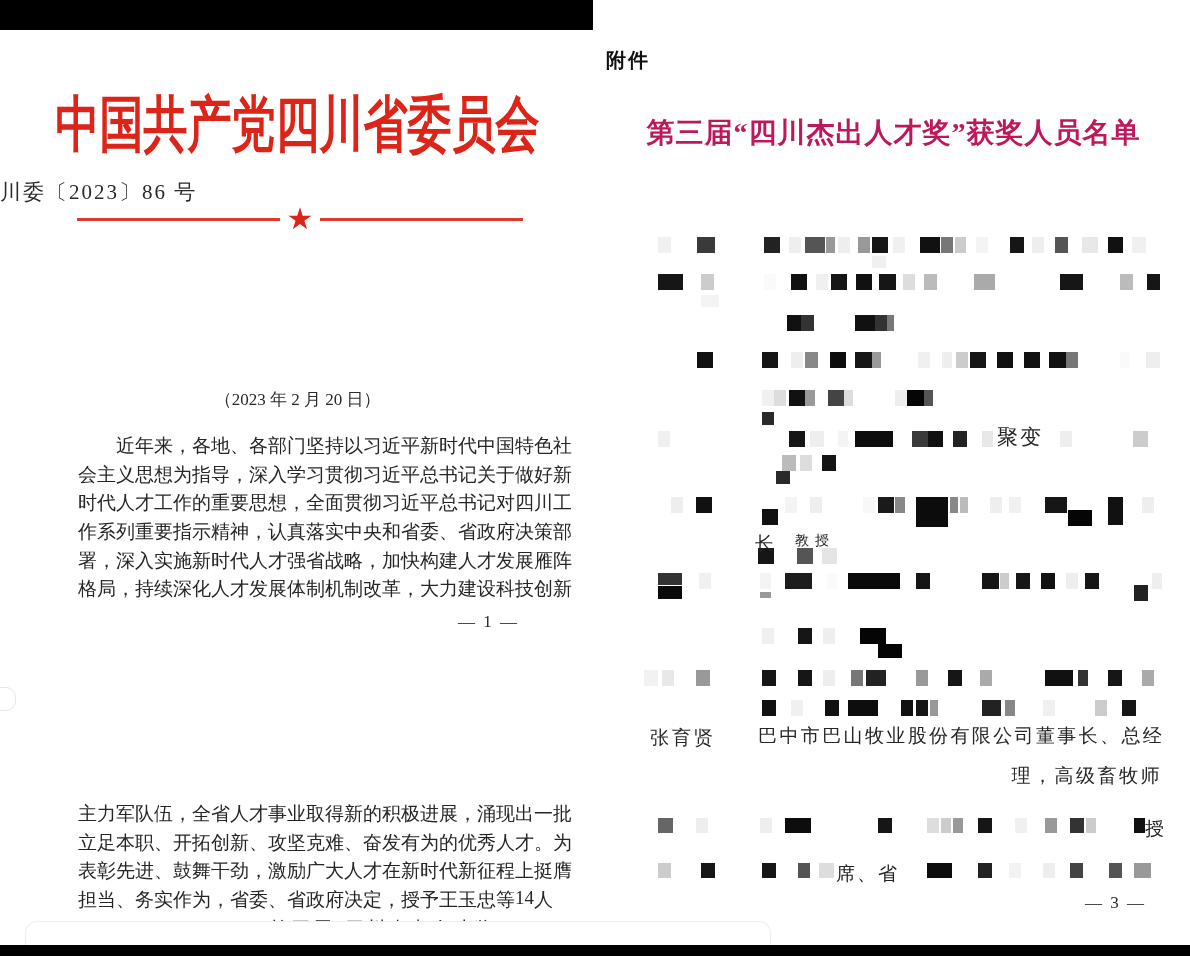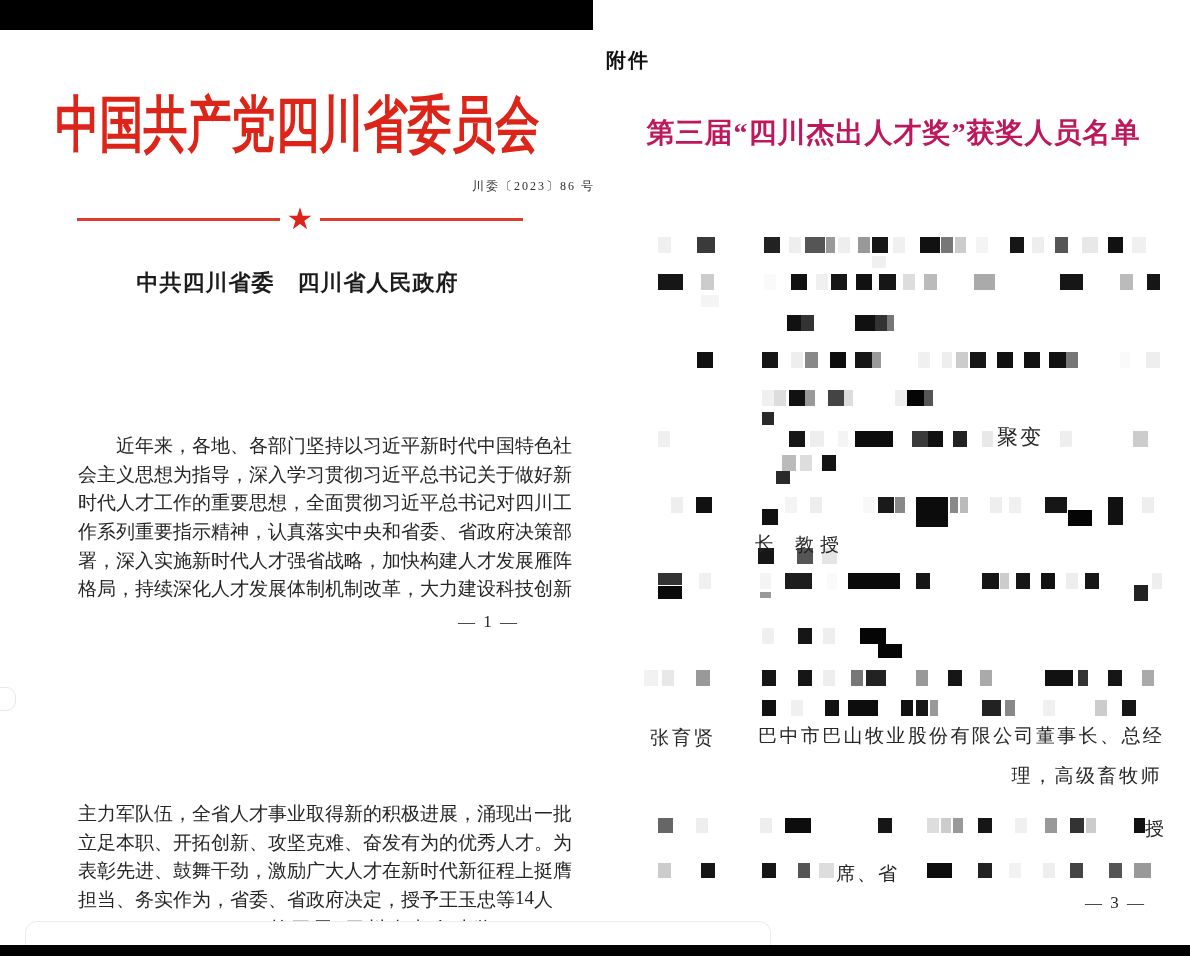--- a/index.html
+++ b/index.html
@@ -5,21 +5,21 @@
   html,body{margin:0;padding:0;background:#ffffff;}
   .stage{position:relative;width:1190px;height:956px;background:#ffffff;overflow:hidden;
          font-family:"Liberation Serif","DejaVu Serif",serif;color:#212121;}
   .abs{position:absolute;text-align:right;}
   .bar-top{left:0;top:0;width:593px;height:30px;background:#000;}
   .bar-bottom{left:0;top:945px;width:1190px;height:11px;background:#000;}
 
   
   .red-header{left:0;top:84px;width:595px;text-align:center;font-size:44px;font-weight:bold;
               color:var(--red);transform:scaleY(1.38);transform-origin:center top;white-space:nowrap;}
-  .doc-number{left:0;top:178px;width:595px;text-align:right;font-size:12px;letter-spacing:2px;color:#2a2a2a;}
+  .doc-number{left:0;top:178px;width:595px;text-align:left;font-size:21px;letter-spacing:2px;color:#2a2a2a;}
   .rule-row{left:77px;top:205px;width:446px;height:28px;display:flex;align-items:center;}
   .rule-seg{height:3px;background:var(--redline);flex:1;}
   .star{color:var(--red);font-size:30px;line-height:28px;padding:0 7px;flex:0 0 auto;
         font-family:"DejaVu Sans",sans-serif;}
   .title-block{left:0;top:268px;width:595px;text-align:center;font-weight:bold;font-size:22px;color:#1c1c1c;}
   .title-block .line{height:35px;letter-spacing:1px;}
   .date-line{left:0;top:388px;width:595px;text-align:center;font-size:17px;color:#2a2a2a;}
   .para{left:78px;width:450px;font-size:19px;color:#262626;}
   .para1{top:433px;} .para2{top:801px;}
   .para .line{height:28.65px;display:flex;justify-content:space-between;box-sizing:border-box;}
@@ -57,23 +57,23 @@
 
   <div class="abs doc-number">川委〔2023〕86 号</div>
 
   <div class="abs rule-row">
     <div class="rule-seg"></div>
     <div class="star">★</div>
     <div class="rule-seg"></div>
   </div>
 
   <div class="abs title-block">
-      <div class="line nj">中共四川省委　四川省人民政府</div>
     </div>
 
+  <div class="abs date-line">（2023 年 2 月 20 日）</div>
 
   <div class="abs para para1">
       <div class="line ind">
         <span>近</span>
         <span>年</span>
         <span>来</span>
         <span>，</span>
         <span>各</span>
         <span>地</span>
         <span>、</span>
@@ -538,21 +538,21 @@
       <div class="redact" style="left: 978px; top: 863px; width: 14px; height: 15px; background: rgb(34, 34, 34);"></div>
       <div class="redact" style="left: 1009px; top: 863px; width: 12px; height: 15px; background: rgb(242, 242, 242);"></div>
       <div class="redact" style="left: 1043px; top: 863px; width: 12px; height: 15px; background: rgb(238, 238, 238);"></div>
       <div class="redact" style="left: 1070px; top: 863px; width: 13px; height: 15px; background: rgb(68, 68, 68);"></div>
       <div class="redact" style="left: 1109px; top: 863px; width: 13px; height: 15px; background: rgb(85, 85, 85);"></div>
       <div class="redact" style="left: 1134px; top: 863px; width: 17px; height: 15px; background: rgb(153, 153, 153);"></div>
     </div>
   <div>
       <span class="fragment" style="left: 997px; top: 423px; font-size: 21px; letter-spacing: 2px;">聚变</span>
       <span class="fragment" style="left: 755px; top: 531px; font-size: 19px; letter-spacing: 0px;">长</span>
-      <span class="fragment" style="left: 795px; top: 532px; font-size: 19px; letter-spacing: 6px;">教授</span>
+      <span class="fragment" style="left: 795px; top: 532px; font-size: 14px; letter-spacing: 6px;">教授</span>
       <span class="fragment" style="left: 1145px; top: 816px; font-size: 19px; letter-spacing: 0px;">授</span>
       <span class="fragment" style="left: 836px; top: 861px; font-size: 19px; letter-spacing: 2px;">席、省</span>
     </div>
 
   <div class="abs entry-name">张育贤</div>
 
   <div class="abs entry-desc">
       <div class="line">
         <span>巴</span>
         <span>中</span>

